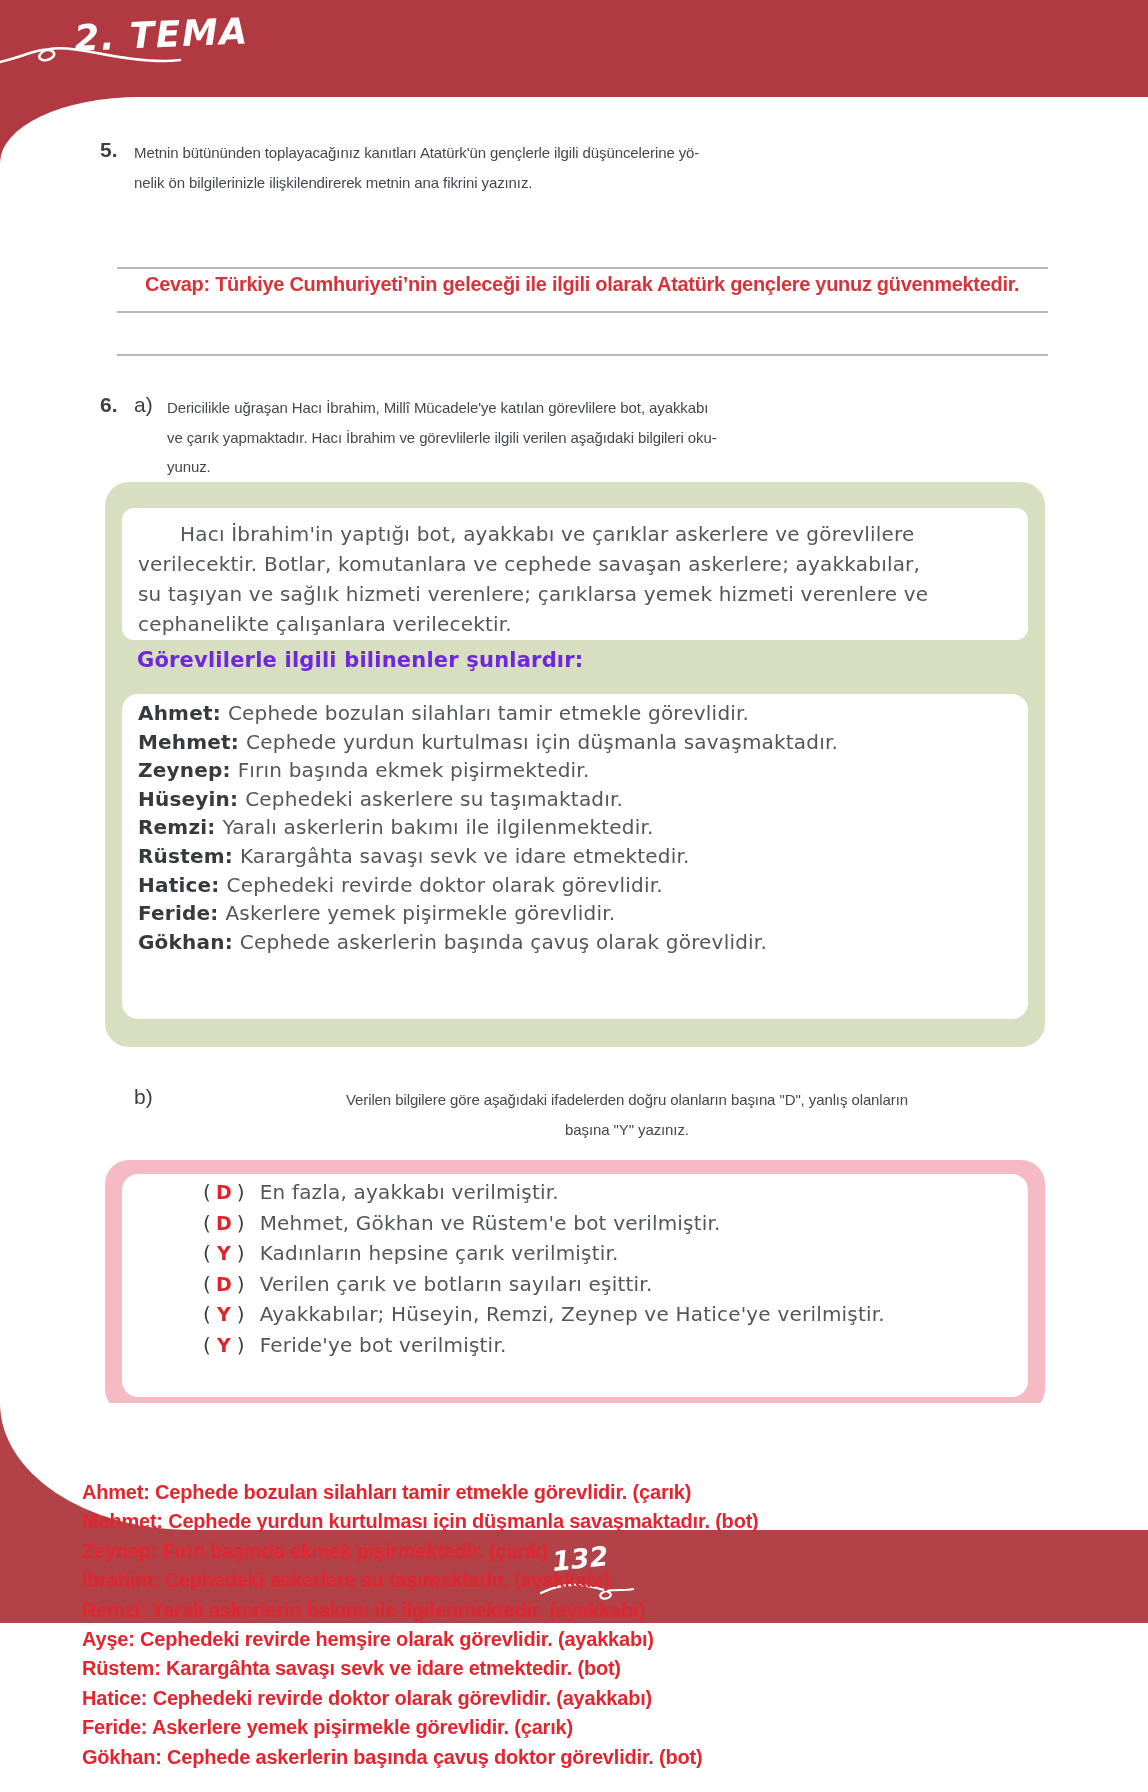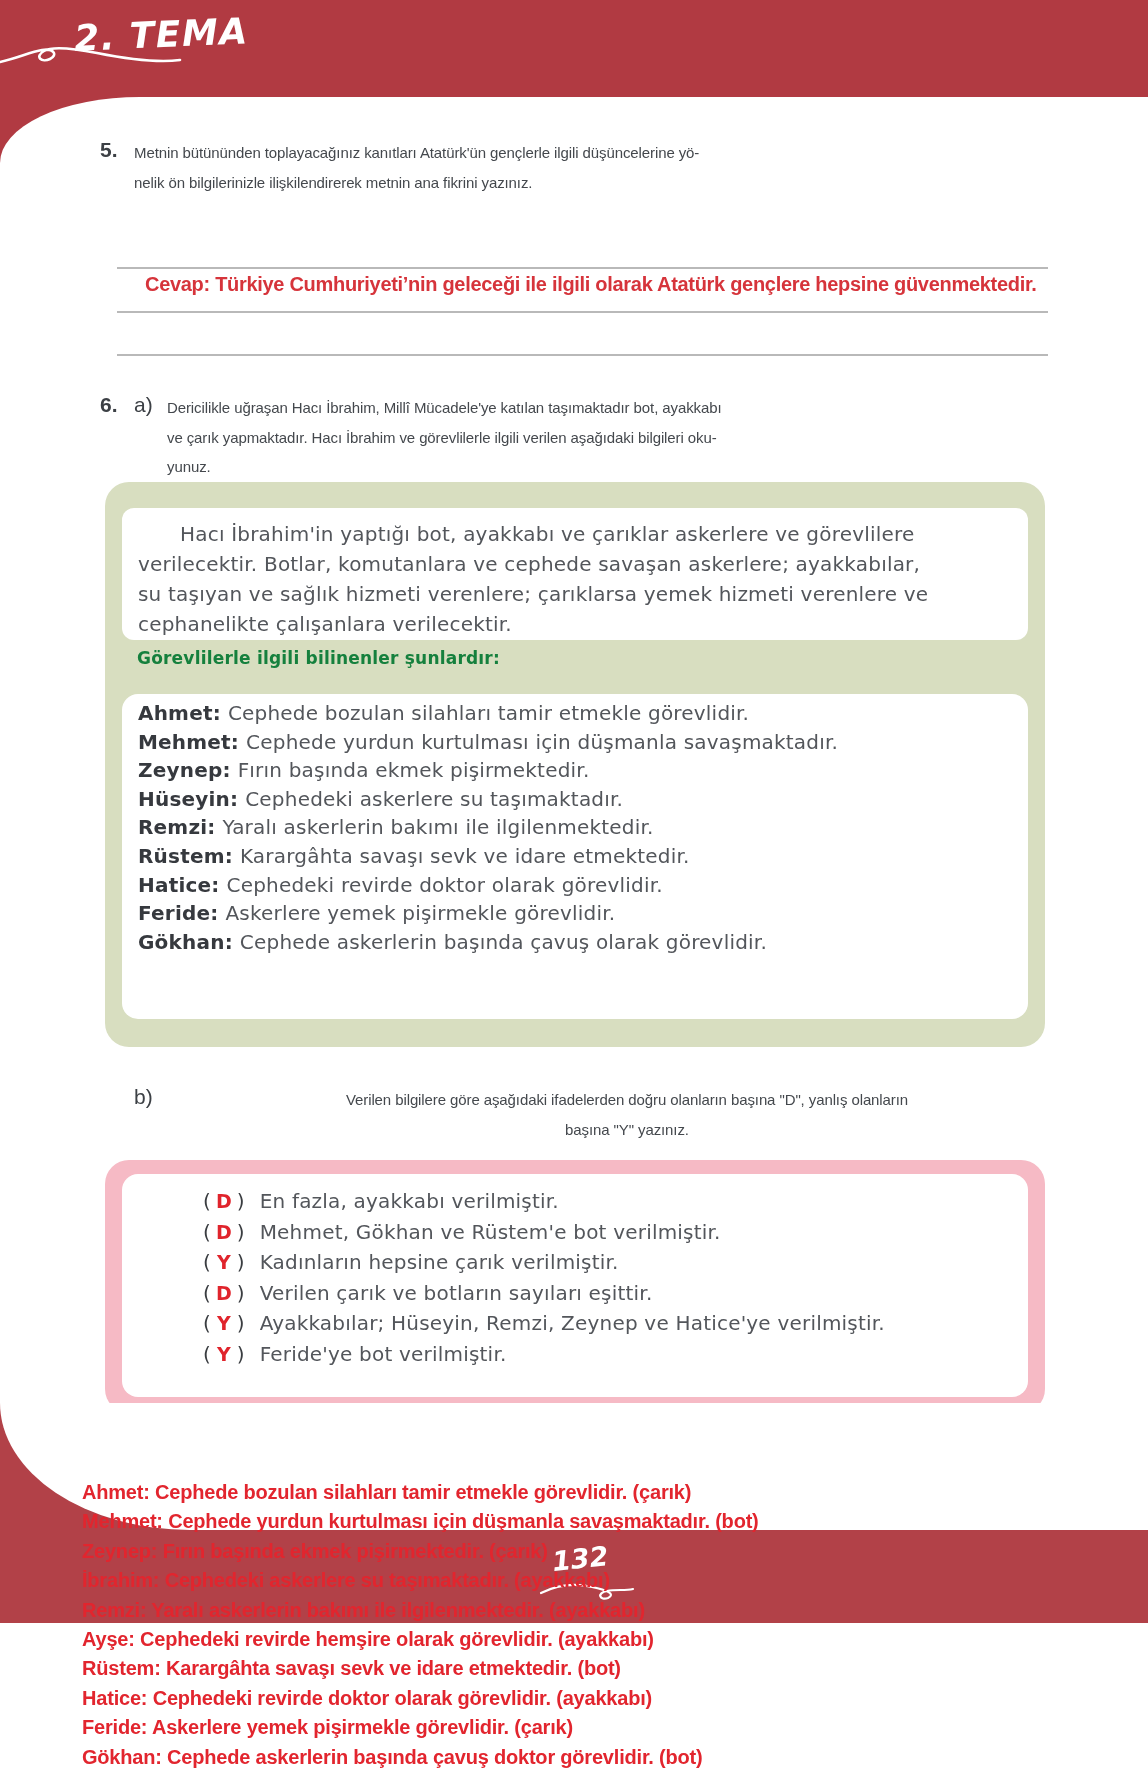--- a/index.html
+++ b/index.html
@@ -33,34 +33,34 @@
 
   
   .green-box{position:absolute;left:105px;top:482px;width:940px;height:565px;
              background:#d8dec0;border-radius:24px;}
   .gb-white1{position:absolute;left:17px;top:26px;width:906px;height:132px;background:#ffffff;
              border-radius:12px;padding:0;box-sizing:border-box;}
   .hand{font-family:"DejaVu Sans",sans-serif;font-size:20px;color:#53565b;letter-spacing:0.2px;}
   .gb-para{padding:11px 16px 0 16px;line-height:30px;}
   .gb-para .indent{text-indent:42px;}
   .gb-heading{position:absolute;left:32px;top:166px;font-family:"DejaVu Sans",sans-serif;
-              font-size:17px;font-weight:bold;color:#15803d;letter-spacing:0.2px;}
+              font-size:21px;font-weight:bold;color:#6d28d9;letter-spacing:0.2px;}
   .gb-white2{position:absolute;left:17px;top:212px;width:906px;height:325px;background:#ffffff;
              border-radius:16px;box-sizing:border-box;padding:5px 16px 0 16px;}
   .person-row{line-height:28.6px;white-space:nowrap;}
   .person-name{font-weight:bold;color:#36393e;margin-right:7px;}
 
   .b-label{left:134px;top:1085px;}
   .b-text{left:167px;top:1085px;width:920px;line-height:30px;text-align:center;}
 
   
   .pink-box{position:absolute;left:105px;top:1160px;width:940px;height:253px;
             background:#f6bac5;border-radius:24px;}
   .pb-white{position:absolute;left:17px;top:14px;width:906px;height:223px;background:#ffffff;
-            border-radius:16px;box-sizing:border-box;padding:13px 0 0 81px;}
+            border-radius:16px;box-sizing:border-box;padding:4px 0 0 81px;}
   .dy-row{line-height:29.6px;white-space:nowrap;}
   .dy-paren{display:inline-block;color:#3a3d41;font-family:"DejaVu Sans",sans-serif;font-size:20px;}
   .dy-mark{display:inline-block;width:26px;text-align:center;color:#e0242c;
            font-family:"DejaVu Sans",sans-serif;font-weight:bold;font-size:19px;}
   .dy-txt{margin-left:15px;}
 
   
   .bottom-band{position:absolute;left:0;top:1403px;width:1148px;height:220px;background:#b24148;z-index:1;}
   .bottom-notch{position:absolute;left:0;right:0;top:0;height:127px;background:#ffffff;
                 border-bottom-left-radius:190px 127px;}
@@ -88,26 +88,26 @@
   </div>
 
   <div class="q-num q5-num">5.</div>
   <div class="q-text q5-text">
     <div>Metnin bütününden toplayacağınız kanıtları Atatürk'ün gençlerle ilgili düşüncelerine yö-</div>
     <div>nelik ön bilgilerinizle ilişkilendirerek metnin ana fikrini yazınız.</div>
   </div>
   <div class="rule r1"></div>
   <div class="rule r2"></div>
   <div class="rule r3"></div>
-  <div class="cevap">Cevap: Türkiye Cumhuriyeti’nin geleceği ile ilgili olarak Atatürk gençlere hepsine güvenmektedir.</div>
+  <div class="cevap">Cevap: Türkiye Cumhuriyeti’nin geleceği ile ilgili olarak Atatürk gençlere yunuz güvenmektedir.</div>
 
   <div class="q-num q6-num">6.</div>
   <div class="q-sub q6a-label">a)</div>
   <div class="q-text q6a-text">
-    <div>Dericilikle uğraşan Hacı İbrahim, Millî Mücadele'ye katılan taşımaktadır bot, ayakkabı</div>
+    <div>Dericilikle uğraşan Hacı İbrahim, Millî Mücadele'ye katılan görevlilere bot, ayakkabı</div>
     <div>ve çarık yapmaktadır. Hacı İbrahim ve görevlilerle ilgili verilen aşağıdaki bilgileri oku-</div>
     <div>yunuz.</div>
   </div>
 
   <div class="green-box">
     <div class="gb-white1">
       <div class="hand gb-para">
         <div class="indent">Hacı İbrahim'in yaptığı bot, ayakkabı ve çarıklar askerlere ve görevlilere</div>
         <div>verilecektir. Botlar, komutanlara ve cephede savaşan askerlere; ayakkabılar,</div>
         <div>su taşıyan ve sağlık hizmeti verenlere; çarıklarsa yemek hizmeti verenlere ve</div>

